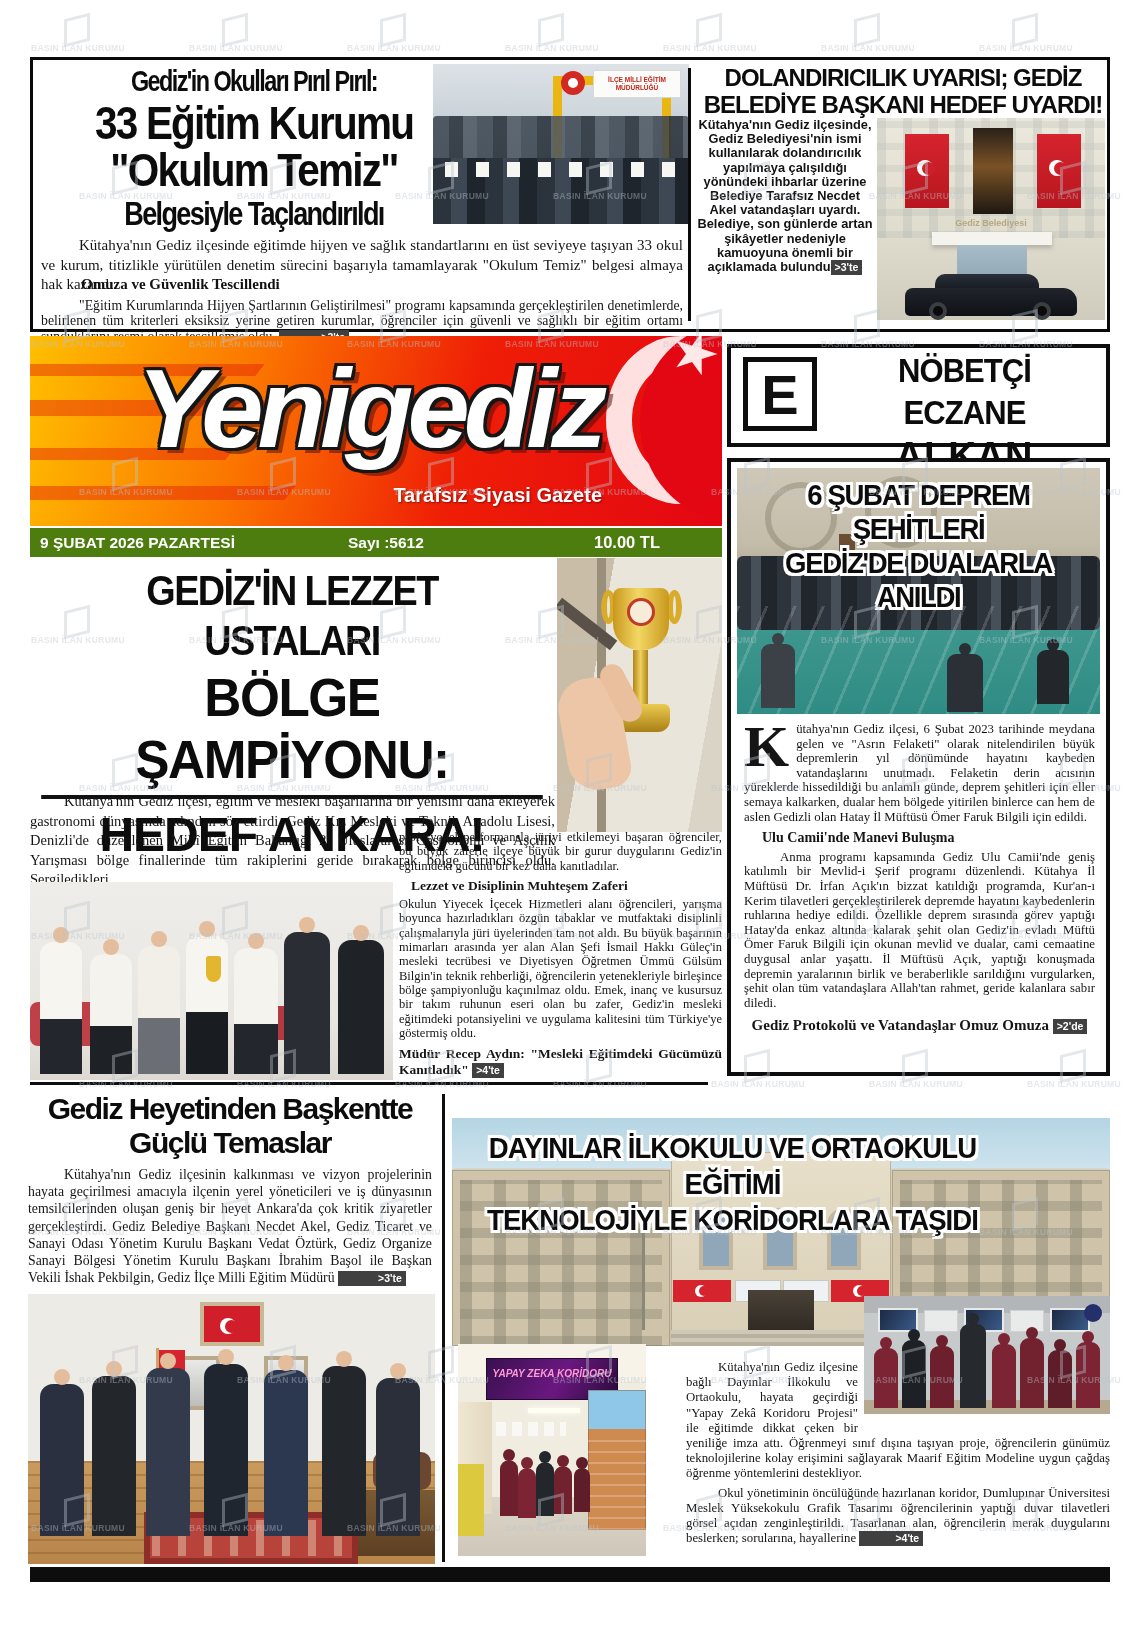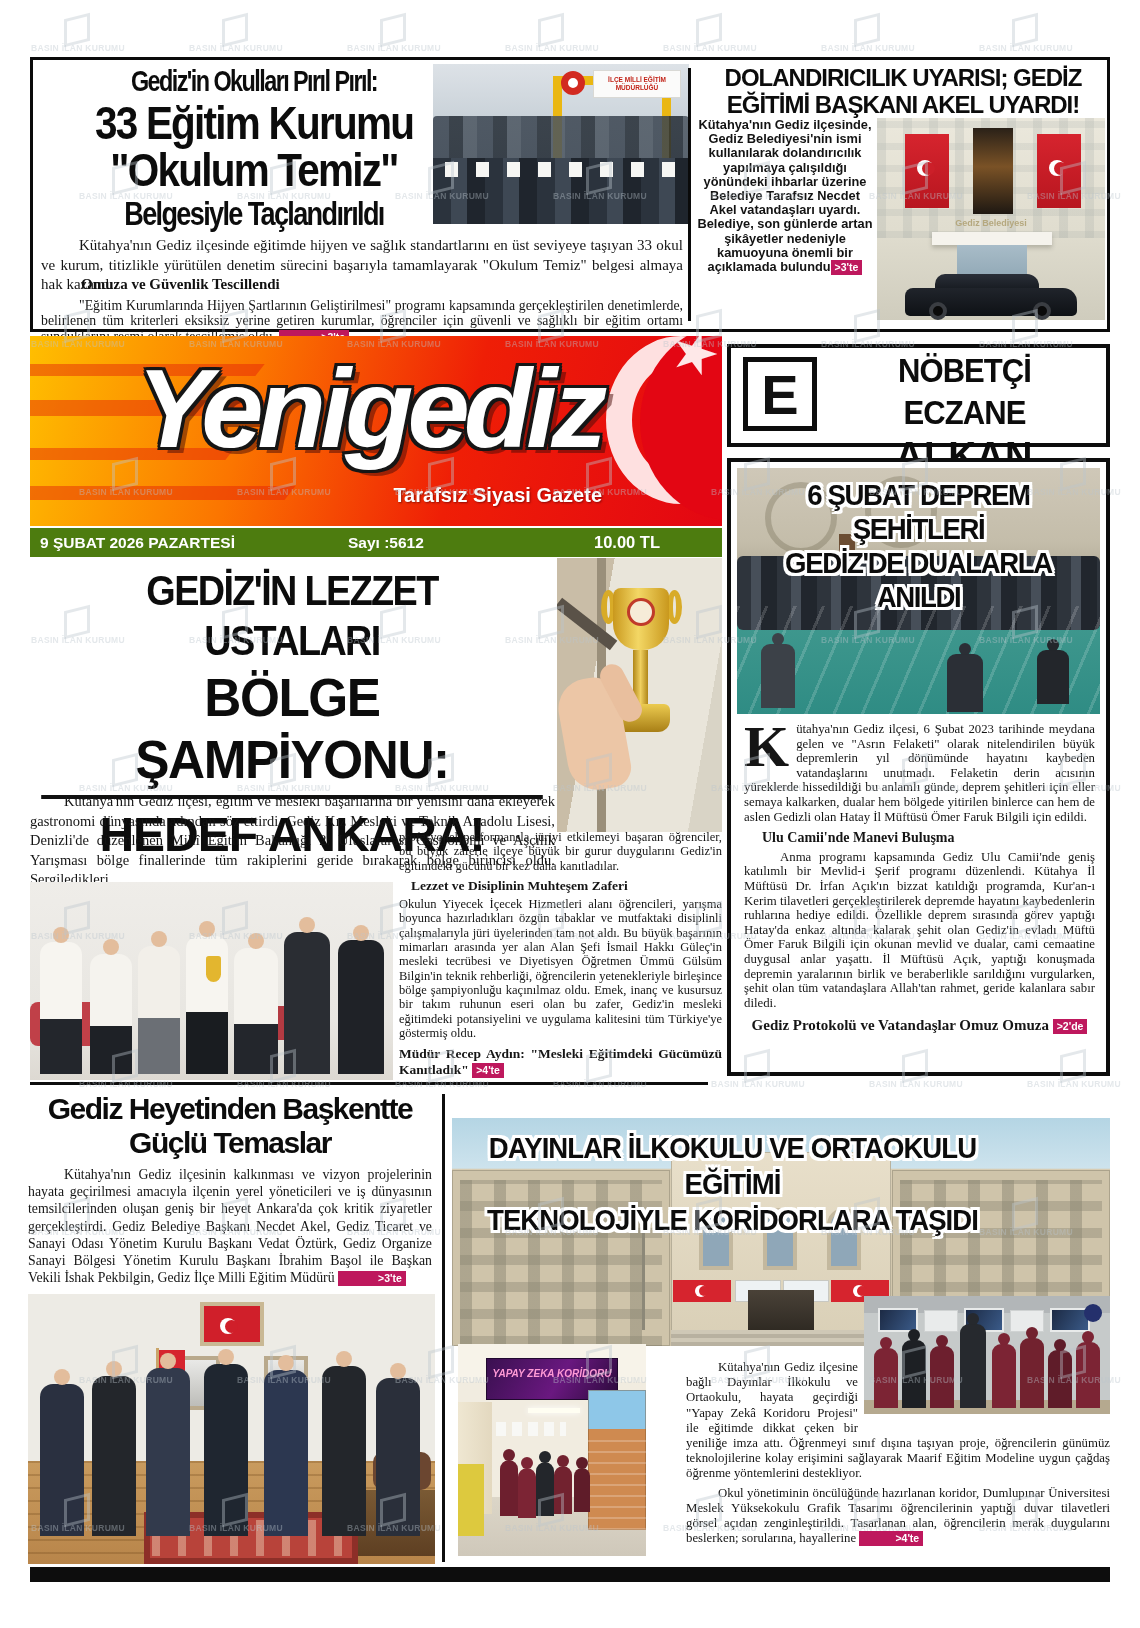--- a/index.html
+++ b/index.html
@@ -12,21 +12,21 @@
 
   
   #wm-layer{position:absolute;inset:0;z-index:60;pointer-events:none;}
   .wm{position:absolute;width:96px;font:700 8.5px/9.5px "Liberation Sans",sans-serif;
       color:rgba(188,197,205,.40);text-align:center;padding-top:30px;letter-spacing:.3px;}
   .wm::before{content:"";position:absolute;top:2px;left:34px;width:20px;height:22px;
       border:3px solid rgba(188,197,205,.40);transform:skewY(-14deg);}
 
   
   .photo{position:absolute;overflow:hidden;background:#d8d8d8;}
-  .badge{display:inline-block;background:#be185d;color:#fff;
+  .badge{display:inline-block;background:#404040;color:#fff;
          font:700 10.5px/13px "Liberation Sans",sans-serif;padding:1px 4px;white-space:nowrap;}
   .serif{font-family:"Liberation Serif",serif;}
   .just{text-align:justify;}
   .outline-w{text-shadow:-3px -3px 0 #fff,3px -3px 0 #fff,-3px 3px 0 #fff,3px 3px 0 #fff,
              -3px 0 0 #fff,3px 0 0 #fff,0 -3px 0 #fff,0 3px 0 #fff;}
 
   
   .top-box{left:30px;top:57px;width:1080px;height:275px;border:3px solid #0a0a0a;background:#fff;}
   .tb-divider{left:655px;top:8px;width:3px;height:253px;background:#0a0a0a;}
   .tl-headline{left:16px;top:2px;width:410px;text-align:center;font-weight:800;color:#0c0c0c;}
@@ -267,21 +267,21 @@
     <div class="abs tl-subhead serif">Omuza ve Güvenlik Tescillendi</div>
     <div class="abs tl-body serif just">
       <span>"Eğitim Kurumlarında Hijyen Şartlarının Geliştirilmesi" programı kapsamında gerçekleştirilen denetimlerde, belirlenen tüm kriterleri eksiksiz yerine getiren kurumlar, öğrenciler için güvenli ve sağlıklı bir eğitim ortamı sunduklarını resmi olarak tescillemiş oldu.</span>
       <b class="badge">&gt;3'te</b>
     </div>
 
     <i class="tb-divider"></i>
 
     <div class="abs tr-headline">
       <div>DOLANDIRICILIK UYARISI; GEDİZ</div>
-      <div>EĞİTİMİ BAŞKANI AKEL UYARDI!</div>
+      <div>BELEDİYE BAŞKANI HEDEF UYARDI!</div>
     </div>
     <div class="abs tr-body">
       <span>Kütahya'nın Gediz ilçesinde, Gediz Belediyesi'nin ismi kullanılarak dolandırıcılık yapılmaya çalışıldığı yönündeki ihbarlar üzerine Belediye Tarafsız Necdet Akel vatandaşları uyardı. Belediye, son günlerde artan şikâyetler nedeniyle kamuoyuna önemli bir açıklamada bulundu</span><b class="badge">&gt;3'te</b>
     </div>
 
     <div class="photo p2" style="left:844px;top:58px;width:228px;height:202px;">
       <i class="p2-grid"></i>
       <i class="p2-flag" style="left:28px;top:16px;">
         <i class="disc" style="left:12px;top:26px;width:16px;height:16px;background:#fff;"></i>
         <i class="disc" style="left:17px;top:28px;width:13px;height:13px;background:#cc1f29;"></i>

